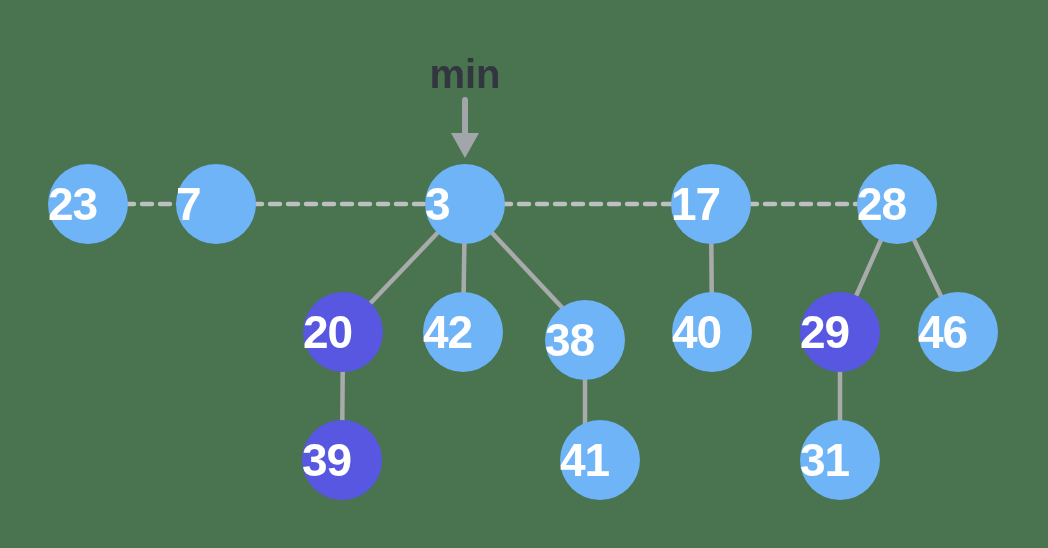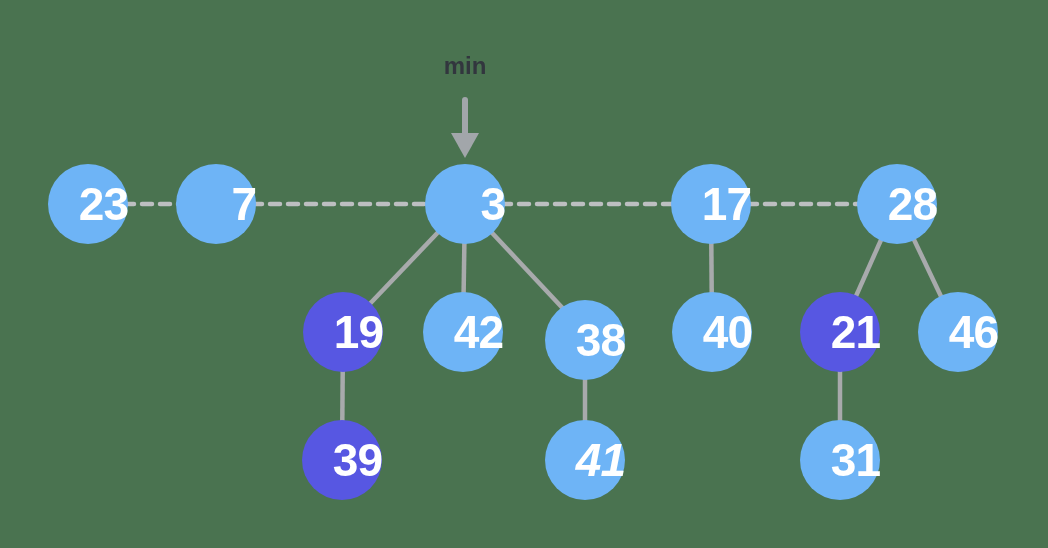--- a/index.html
+++ b/index.html
@@ -32,36 +32,36 @@
     stroke: var(--edge, #A8AAAC);
     stroke-width: 4.5;
   }
   .heap-node {
     position: absolute;
     width: 80px;
     height: 80px;
     border-radius: 50%;
     display: flex;
     align-items: center;
-    justify-content: flex-end;
+    justify-content: flex-start;
     color: #FFFFFF;
     font-size: 46px;
     font-weight: 700;
     letter-spacing: -1px;
     user-select: none;
   }
   .heap-node.blue   { background: var(--blue, #6EB4F6); }
   .heap-node.purple { background: var(--purple, #5757E2); }
   #min-label {
     position: absolute;
     left: 465px;
     top: 52px;
     transform: translateX(-50%);
     color: var(--minText, #32363E);
-    font-size: 24px;
+    font-size: 40px;
     font-weight: 700;
   }
   #min-arrow {
     position: absolute;
     left: 0;
     top: 0;
     width: 1048px;
     height: 548px;
     pointer-events: none;
   }
@@ -113,40 +113,40 @@
       <div class="heap-node blue" style="left: 425px; top: 164px;">
         <span>3</span>
       </div>
       <div class="heap-node blue" style="left: 671px; top: 164px;">
         <span>17</span>
       </div>
       <div class="heap-node blue" style="left: 857px; top: 164px;">
         <span>28</span>
       </div>
       <div class="heap-node purple" style="left: 303px; top: 292px;">
-        <span>19</span>
+        <span>20</span>
       </div>
       <div class="heap-node blue" style="left: 423px; top: 292px;">
         <span>42</span>
       </div>
       <div class="heap-node blue" style="left: 545px; top: 300px;">
         <span>38</span>
       </div>
       <div class="heap-node blue" style="left: 672px; top: 292px;">
         <span>40</span>
       </div>
       <div class="heap-node purple" style="left: 800px; top: 292px;">
-        <span>21</span>
+        <span>29</span>
       </div>
       <div class="heap-node blue" style="left: 918px; top: 292px;">
         <span>46</span>
       </div>
       <div class="heap-node purple" style="left: 302px; top: 420px;">
         <span>39</span>
       </div>
-      <div class="heap-node blue" style="left: 545px; top: 420px; font-style: italic;">
+      <div class="heap-node blue" style="left: 560px; top: 420px;">
         <span>41</span>
       </div>
       <div class="heap-node blue" style="left: 800px; top: 420px;">
         <span>31</span>
       </div>
     </div>
 </div>
 
 </body></html>

